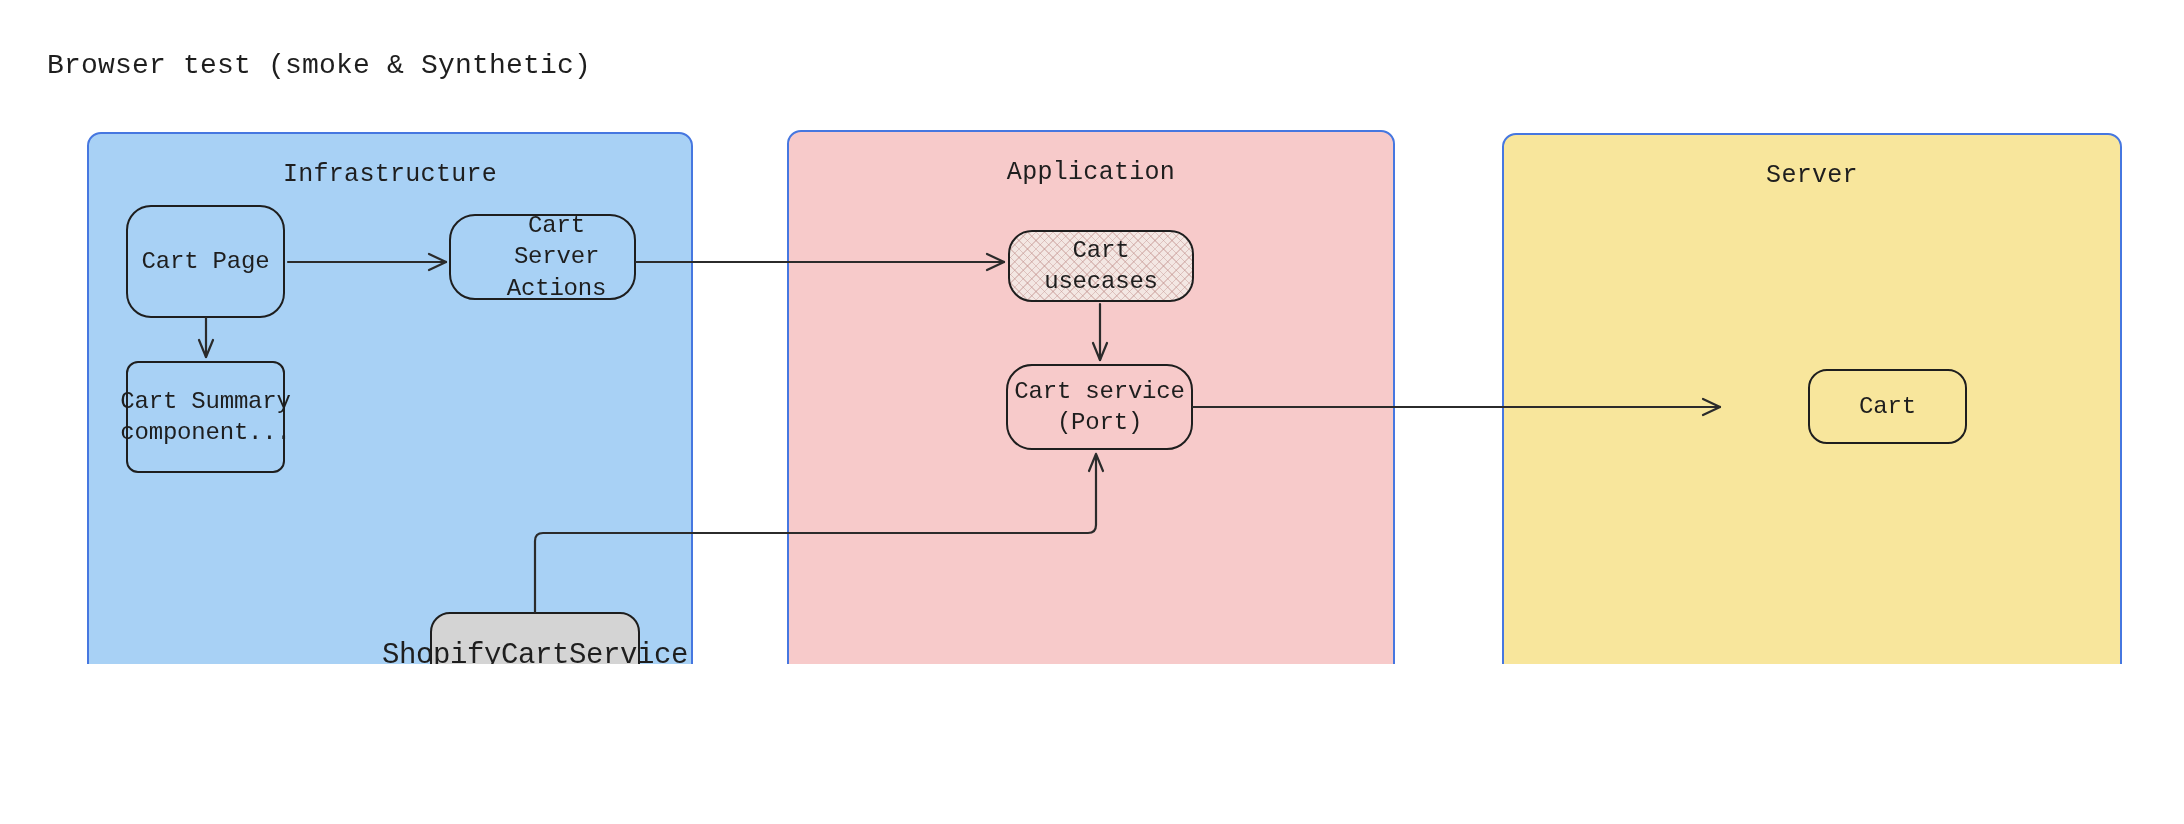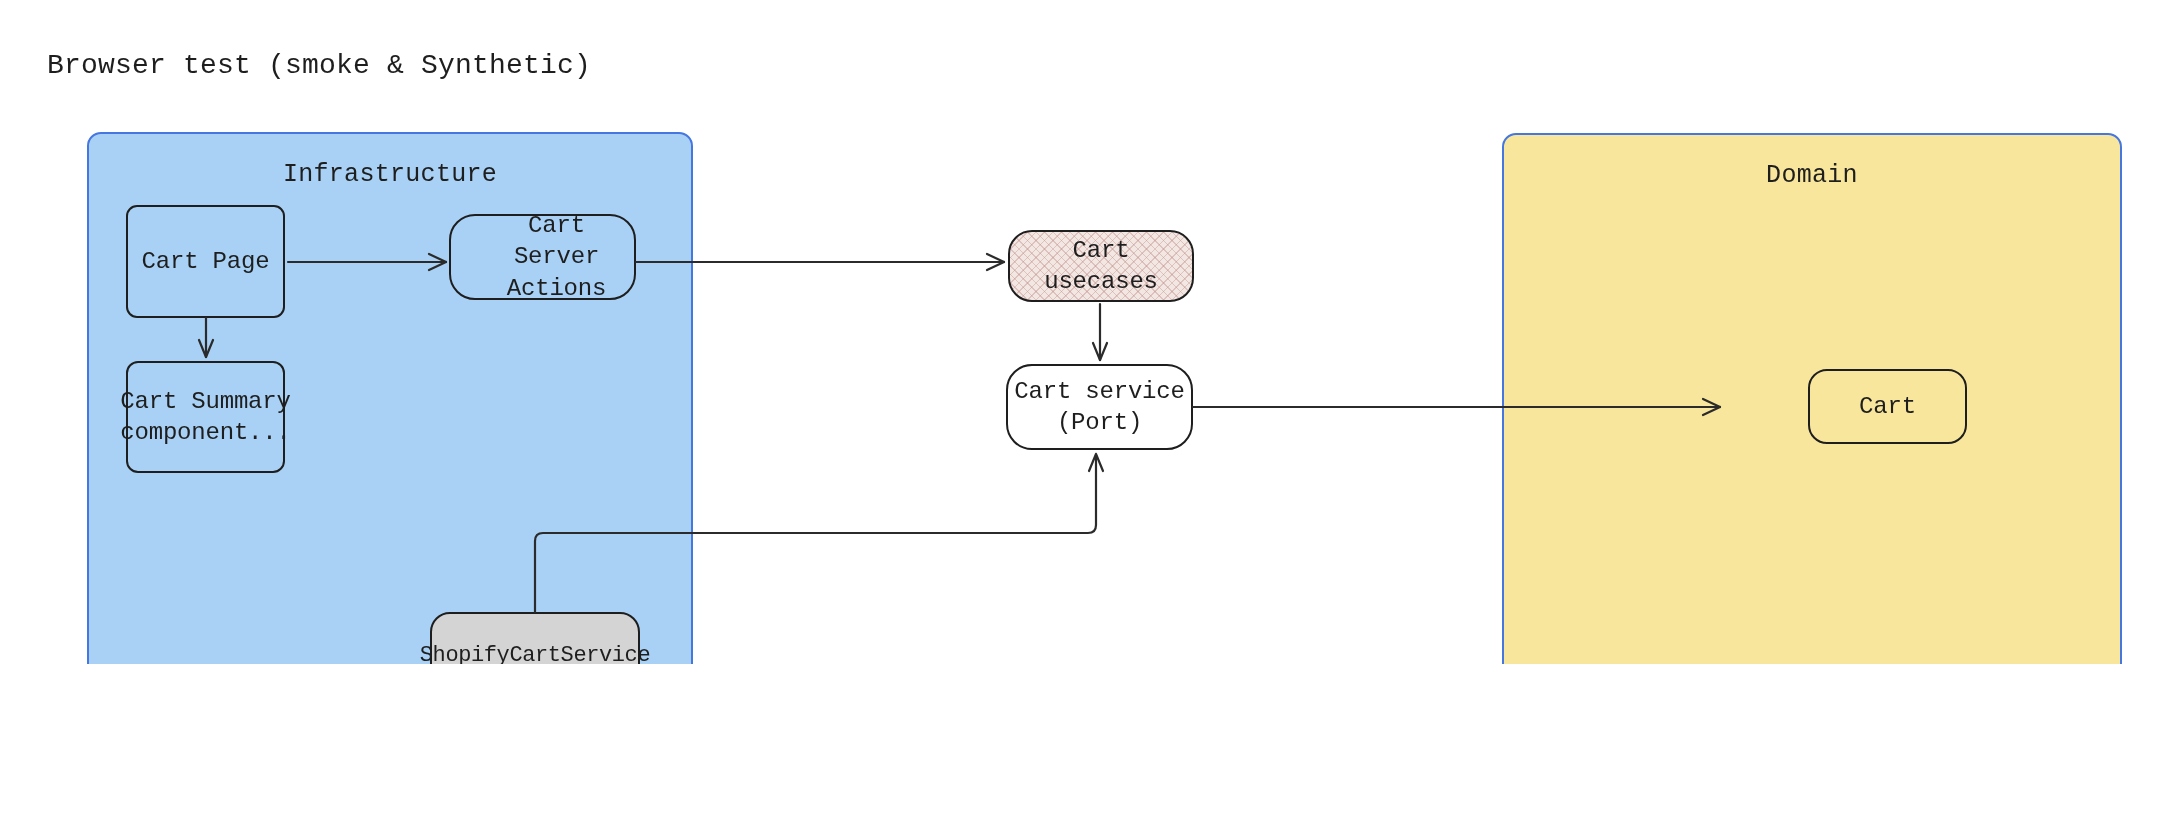--- a/index.html
+++ b/index.html
@@ -34,28 +34,28 @@
     position:absolute;
     border:2.5px solid var(--node-stroke,#1e1e1e);
     box-sizing:border-box;
     display:flex;align-items:center;justify-content:center;
     text-align:center;
     background:transparent;
   }
   .node-label{
     font-size:24px;line-height:1.3;white-space:pre-line;letter-spacing:-.2px;
   }
-  .node--cart-page{left:126px;top:205px;width:159px;height:113px;border-radius:11px;}
+  .node--cart-page{left:126px;top:205px;width:159px;height:113px;border-radius:25px;}
   .node--cart-server-actions{left:449px;top:214px;width:187px;height:86px;border-radius:26px;padding-left:28px;}
   .node--cart-summary{left:126px;top:361px;width:159px;height:112px;border-radius:12px;}
   .node--shopify{
     left:430px;top:612px;width:210px;height:88px;border-radius:20px;
     background:var(--shopify-fill,#d4d4d4);
   }
-  .node--shopify .node-label{font-size:22px;letter-spacing:-.4px;}
+  .node--shopify .node-label{font-size:29px;letter-spacing:-.4px;}
   .node--cart-usecases{
     left:1008px;top:230px;width:186px;height:72px;border-radius:24px;
     background-color:var(--usecases-fill,#f3e7e3);
     background-image:
       repeating-linear-gradient(45deg, rgba(190,138,134,.40) 0, rgba(190,138,134,.40) 1px, transparent 1px, transparent 6px),
       repeating-linear-gradient(135deg, rgba(190,138,134,.40) 0, rgba(190,138,134,.40) 1px, transparent 1px, transparent 6px);
   }
   .node--cart-service{left:1006px;top:364px;width:187px;height:86px;border-radius:26px;}
   .node--cart{left:1808px;top:369px;width:159px;height:75px;border-radius:19px;}
 
@@ -75,22 +75,25 @@
 </head>
 <body>
 
 <div class="canvas">
 
   <div class="diagram-title">Browser test (smoke &amp; Synthetic)</div>
 
   <div class="container container--infrastructure">
     <div class="container-label">Infrastructure</div>
   </div>
+  <div class="container container--application">
+    <div class="container-label">Application</div>
+  </div>
   <div class="container container--domain">
-    <div class="container-label">Domain</div>
+    <div class="container-label">Server</div>
   </div>
 
   <div class="node node--cart-page">
     <div class="node-label">Cart Page</div>
   </div>
   <div class="node node--cart-server-actions">
     <div class="node-label">Cart Server
 Actions</div>
   </div>
   <div class="node node--cart-summary">

